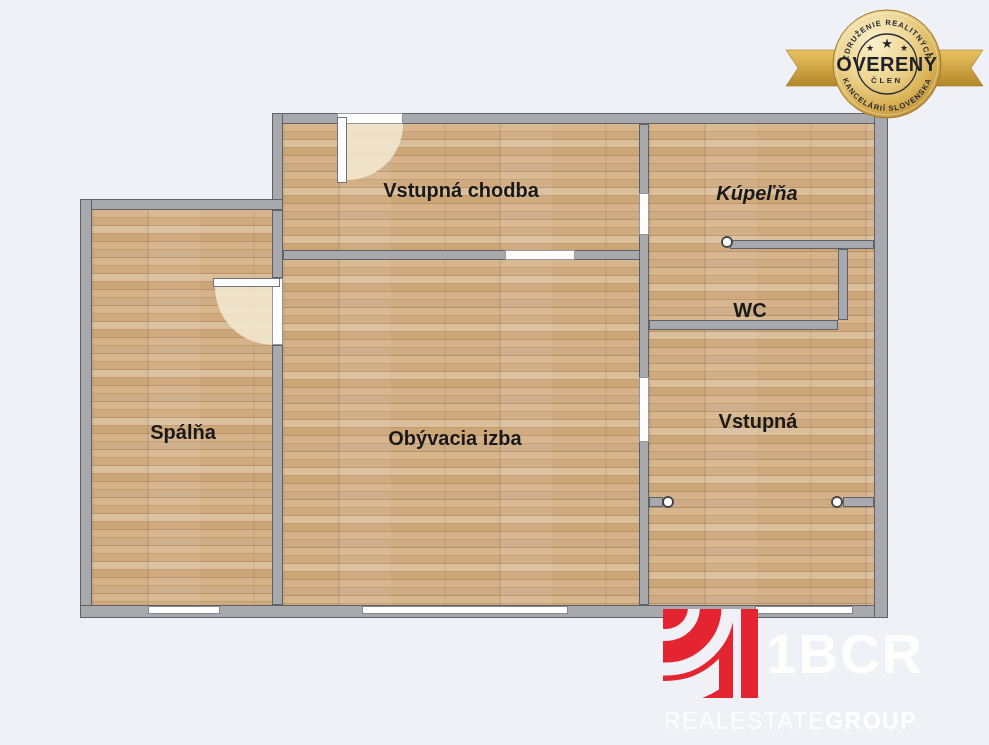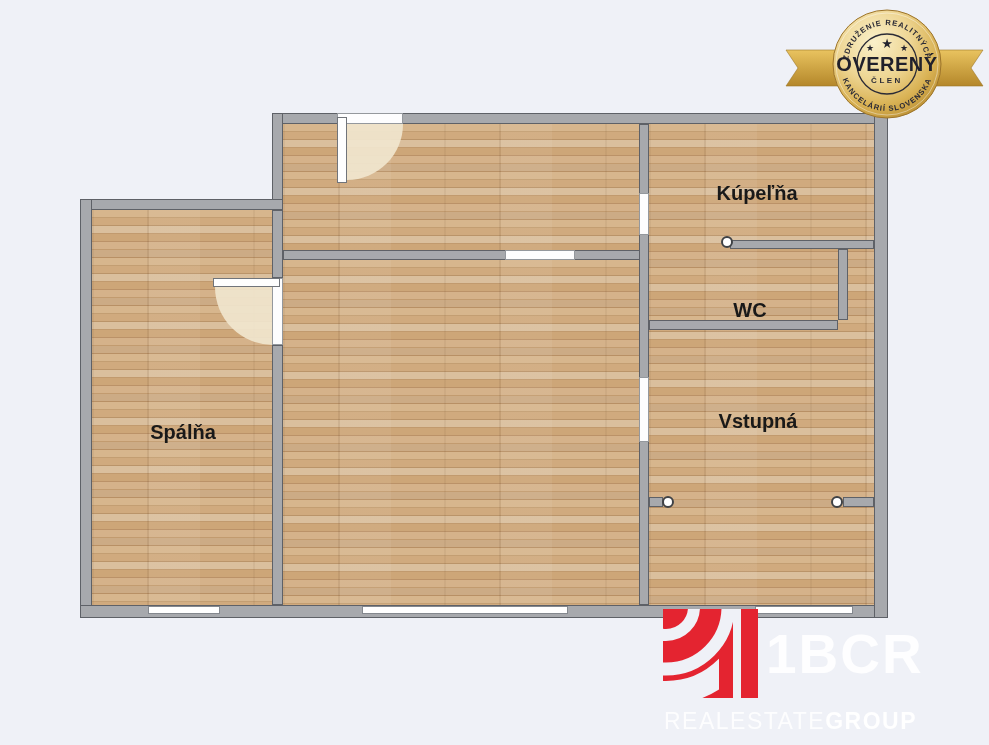--- a/index.html
+++ b/index.html
@@ -80,21 +80,23 @@
 
   <div class="win" style="left:148px;top:606px;width:72px;height:8px;"></div>
   <div class="win" style="left:362px;top:606px;width:206px;height:8px;"></div>
   <div class="win" style="left:755px;top:606px;width:98px;height:8px;"></div>
 
   <div class="pivot" style="left:721px;top:236px;"></div>
   <div class="pivot" style="left:662px;top:496px;"></div>
   <div class="pivot" style="left:831px;top:496px;"></div>
 
   <div class="room-label" style="left:183px;top:420px;margin-top:12px;">Spálňa</div>
-  <div class="room-label" style="left:757px;top:193px;">Kúpeľňa</div>
+  <div class="room-label" style="left:455px;top:438px;">Obývacia izba</div>
+  <div class="room-label" style="left:461px;top:190px;">Vstupná chodba</div>
+  <div class="room-label" style="left:757px;top:193px;font-style:italic;">Kúpeľňa</div>
   <div class="room-label" style="left:750px;top:282px;margin-top:28px;">WC</div>
   <div class="room-label" style="left:758px;top:421px;">Vstupná</div>
 
   <svg style="position:absolute;left:778px;top:4px;" width="211" height="124" viewBox="0 0 211 124">
     <defs>
       <radialGradient id="goldG" cx="38%" cy="30%" r="75%">
         <stop offset="0%" stop-color="#faf0ca"></stop>
         <stop offset="45%" stop-color="#eed694"></stop>
         <stop offset="78%" stop-color="#d9b254"></stop>
         <stop offset="100%" stop-color="#bd9236"></stop>

